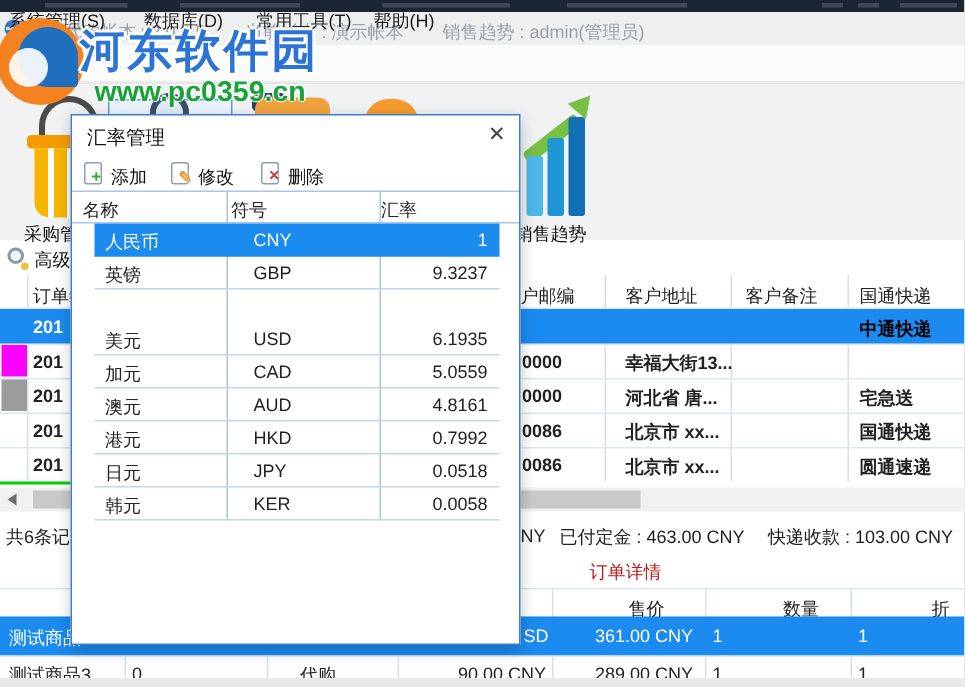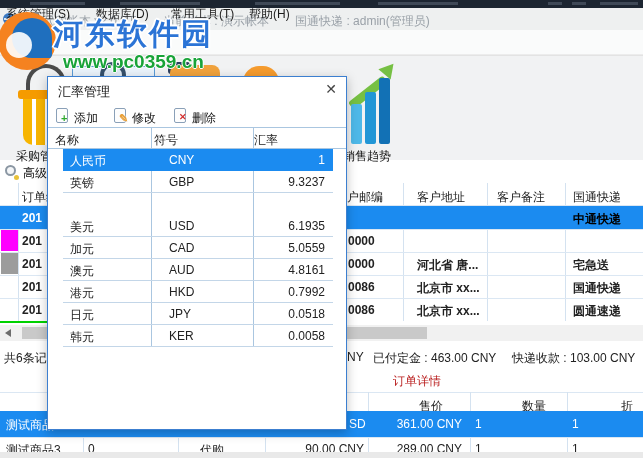--- a/index.html
+++ b/index.html
@@ -119,21 +119,21 @@
     <div class="strip-mark" style="left:255px;width:85px"></div>
     <div class="strip-mark" style="left:378px;width:80px"></div>
     <div class="strip-mark" style="left:548px;width:14px"></div>
     <div class="strip-mark" style="left:572px;width:14px"></div>
     <div class="strip-mark" style="left:600px;width:38px"></div>
   </div>
 
   <div class="abs titlebar"></div>
   <div class="abs globe"></div>
   <div class="abs title-text">
-    <span>维德代购帐本  v2.0.3.5</span><span>当前帐本 : 演示帐本</span><span>国通快递 : admin(管理员)</span>
+    <span>维德代购帐本  v2.0.3.5</span><span>当前帐本 : 演示帐本</span><span>销售趋势 : admin(管理员)</span>
   </div>
 
   <div class="abs menubar"></div>
   <div class="menu-item" style="left:6px">系统管理(S)</div>
   <div class="menu-item" style="left:96px">数据库(D)</div>
   <div class="menu-item" style="left:171px">常用工具(T)</div>
   <div class="menu-item" style="left:249px">帮助(H)</div>
 
   <div class="abs toolbar"></div>
   <div class="abs focus-rect"></div>
@@ -179,20 +179,21 @@
   <div class="orders-header-text" style="left:497px">客户备注</div>
   <div class="orders-header-text" style="left:573px">国通快递</div>
 
   <div class="sel-row" style="top:206px;height:23px"></div>
   <div class="order-row-text" style="left:22px;top:211px;color:#fff">201</div>
   <div class="order-row-text" style="left:573px;top:211px;color:#000000">中通快递</div>
 
   <div class="color-cell" style="top: 230px; height: 21px; background-color: rgb(255, 0, 255);"></div>
   <div class="order-row-text" style="left:22px;top:234px">201</div>
   <div class="order-row-text" style="left:348px;top:234px">0000</div>
+  <div class="order-row-text" style="left:417px;top:234px">幸福大街13...</div>
 
   <div class="color-cell" style="top: 253px; height: 21px; background-color: rgb(156, 156, 156);"></div>
   <div class="order-row-text" style="left:22px;top:257px">201</div>
   <div class="order-row-text" style="left:348px;top:257px">0000</div>
   <div class="order-row-text" style="left:417px;top:257px">河北省 唐...</div>
   <div class="order-row-text" style="left:573px;top:257px">宅急送</div>
 
   <div class="order-row-text" style="left:22px;top:280px">201</div>
   <div class="order-row-text" style="left:348px;top:280px">0086</div>
   <div class="order-row-text" style="left:417px;top:280px">北京市 xx...</div>

